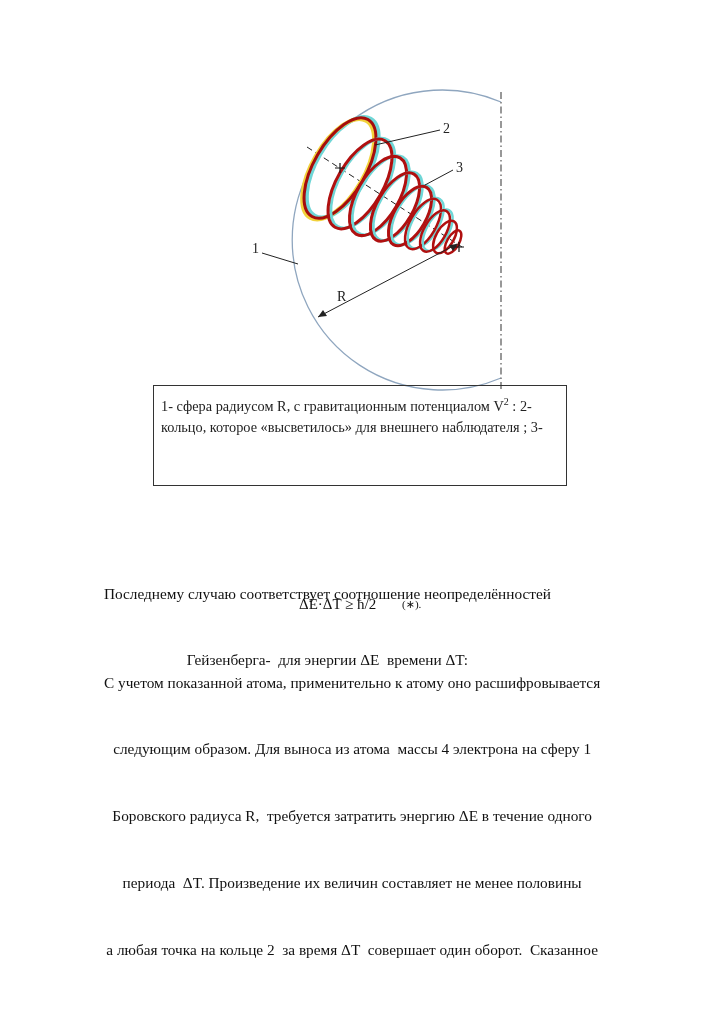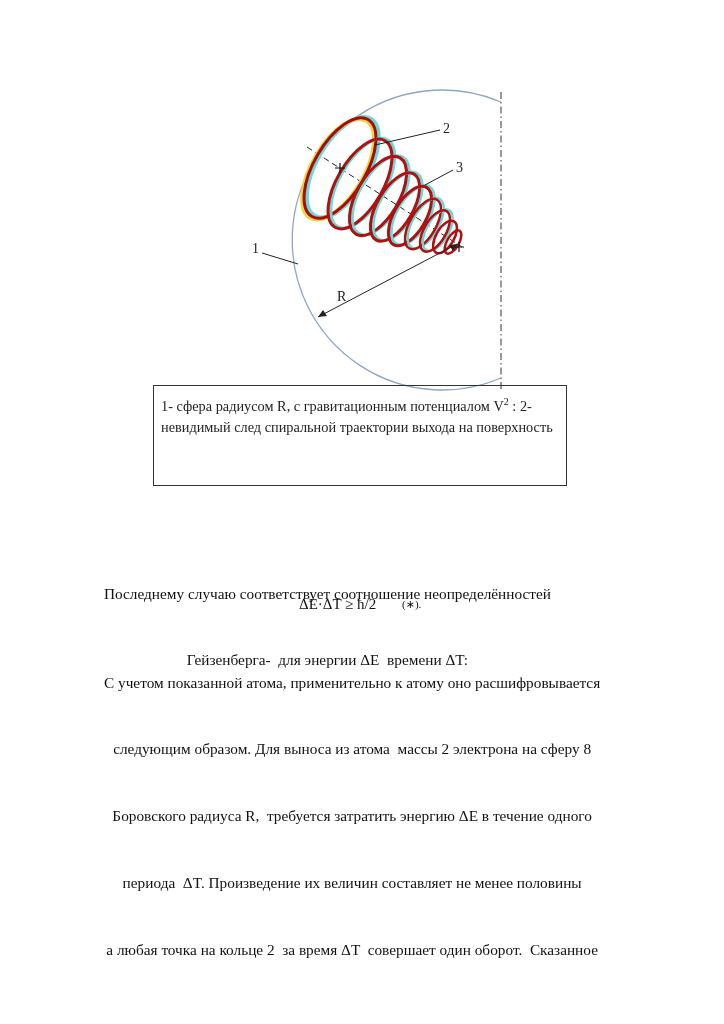--- a/index.html
+++ b/index.html
@@ -75,34 +75,34 @@
   <path d="M318,317 l9,-1 l-4,-6 z" fill="#222"></path>
   <path d="M458,244 l-9,1 l4,6 z" fill="#222"></path>
   <text class="lbl" x="443" y="133">2</text>
   <text class="lbl" x="456" y="172">3</text>
   <text class="lbl" x="252" y="253">1</text>
   <text class="lbl" x="337" y="301">R</text>
 </svg>
 
 <div class="caption">
   <div><span>1-  сфера радиусом R,  с гравитационным потенциалом  V</span><sup>2</sup><span> : 2-</span></div>
-  <div>невидимый след спиральной траектории выхода на поверхность</div>
+  <div>кольцо, которое «высветилось»  для внешнего наблюдателя ; 3-</div>
 </div>
 
 <div class="p" style="top:538px">
   <div>Последнему случаю соответствует соотношение неопределённостей</div>
   <div>Гейзенберга-  для энергии ΔE  времени ΔT:</div>
 </div>
 
 <div class="formula">ΔE·ΔT ≥ ħ/2</div>
 <div class="star">(∗).</div>
 
 <div class="p" style="top:627px">
   <div>С учетом показанной атома, применительно к атому оно расшифровывается</div>
-  <div>следующим образом. Для выноса из атома  массы 2 электрона на сферу 8</div>
+  <div>следующим образом. Для выноса из атома  массы 4 электрона на сферу 1</div>
   <div>Боровского радиуса R,  требуется затратить энергию ΔE в течение одного</div>
   <div>периода  ΔT. Произведение их величин составляет не менее половины</div>
   <div>а любая точка на кольце 2  за время ΔT  совершает один оборот.  Сказанное</div>
   
   
   
   
   
   
   

